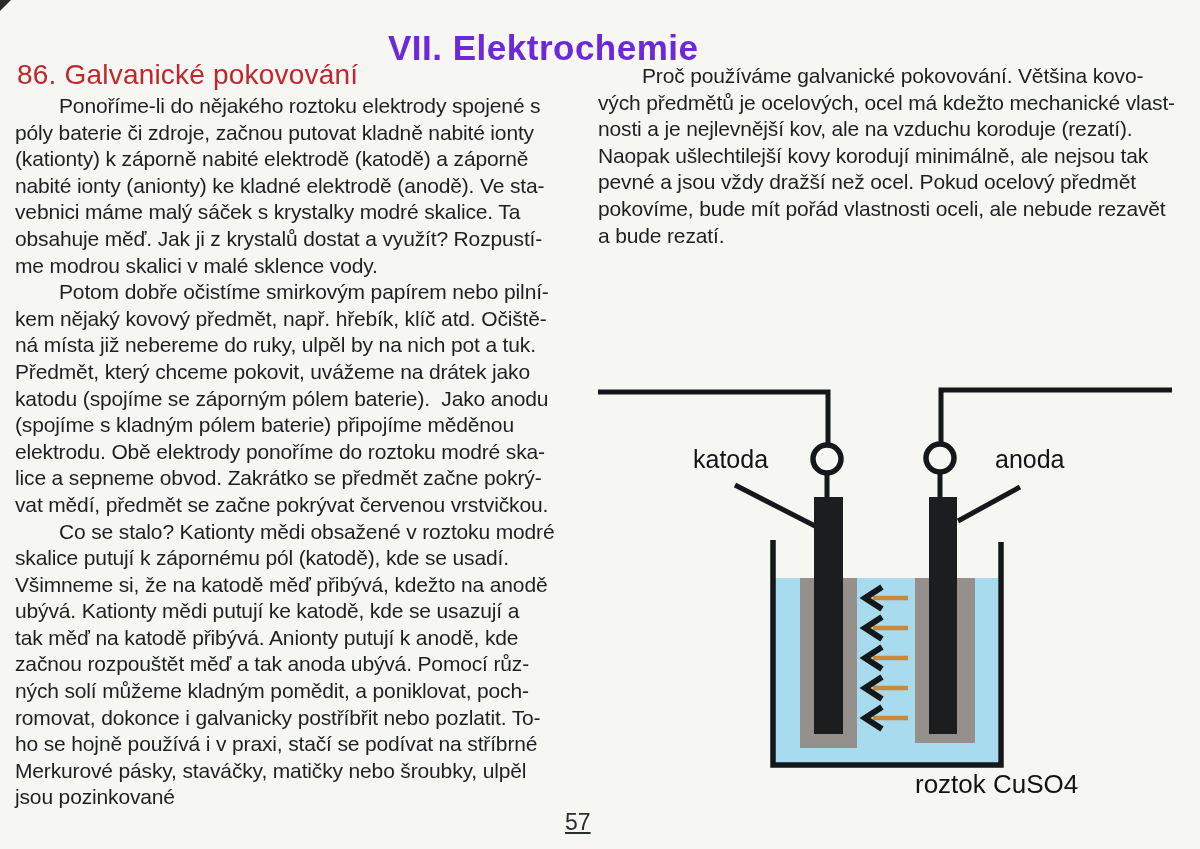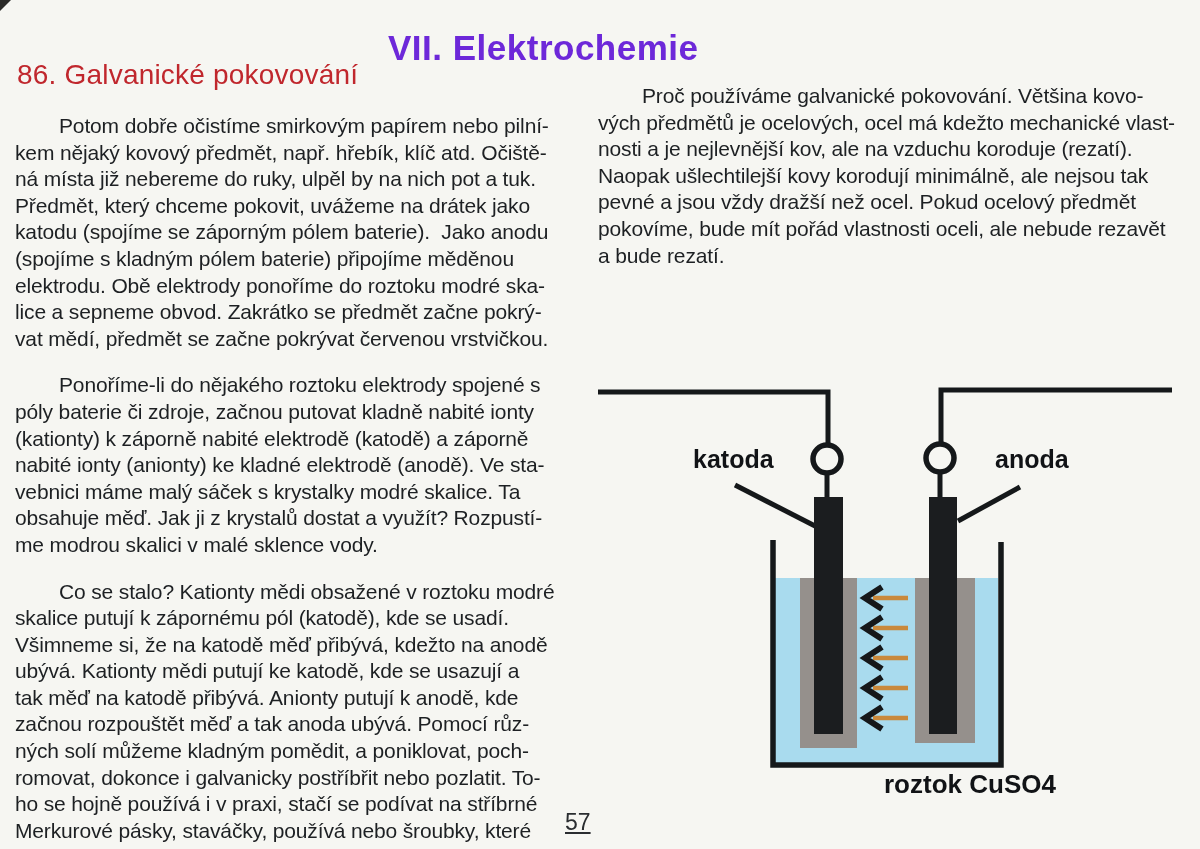--- a/index.html
+++ b/index.html
@@ -13,74 +13,74 @@
   .page-title{
     left:388px;top:28px;font-size:35px;font-weight:bold;letter-spacing:0.5px;color:#6d28d9;
   }
   .section-heading{
     left:17px;top:59px;font-size:28px;font-weight:normal;color:#c0272d;letter-spacing:0.2px;
   }
   .col{line-height:26.6px;font-size:21px;}
   .col-left{left:15px;top:93px;width:563px;}
   .col-right{left:598px;top:63px;width:587px;}
   .tline{white-space:pre;letter-spacing:-0.15px;}
-  .para .tline:first-child{text-indent:44px;margin-top:20px;}
+  .para .tline:first-child{text-indent:44px;}
   .page-number{left:565px;top:809px;font-size:23px;color:#2a2d30;text-decoration:underline;}
   .diagram{left:595px;top:378px;width:605px;height:440px;}
-  .diagram-label{font-size:25px;font-weight:bold;color:#111316;}
+  .diagram-label{font-size:25px;font-weight:normal;color:#111316;}
   .label-katoda{left:693px;top:445px;}
   .label-anoda{left:995px;top:445px;}
-  .label-roztok{left:884px;top:769px;font-size:26px;}
+  .label-roztok{left:915px;top:769px;font-size:26px;}
   .scan-corner{
     left:0;top:0;width:0;height:0;
     border-top:11px solid #2a2a28;border-right:11px solid transparent;
   }
   svg{display:block;}
 </style>
 </head>
 <body>
 
 <div class="abs scan-corner"></div>
 
 <div class="abs page-title">VII. Elektrochemie</div>
 
 <div class="abs section-heading">86. Galvanické pokovování</div>
 
 <div class="abs col col-left">
   <div class="para">
+      <div class="tline">Ponoříme-li do nějakého roztoku elektrody spojené s</div>
+      <div class="tline">póly baterie či zdroje, začnou putovat kladně nabité ionty</div>
+      <div class="tline">(kationty) k záporně nabité elektrodě (katodě) a záporně</div>
+      <div class="tline">nabité ionty (anionty) ke kladné elektrodě (anodě). Ve sta-</div>
+      <div class="tline">vebnici máme malý sáček s krystalky modré skalice. Ta</div>
+      <div class="tline">obsahuje měď. Jak ji z krystalů dostat a využít? Rozpustí-</div>
+      <div class="tline">me modrou skalici v malé sklence vody.</div>
+    </div>
+  <div class="para">
       <div class="tline">Potom dobře očistíme smirkovým papírem nebo pilní-</div>
       <div class="tline">kem nějaký kovový předmět, např. hřebík, klíč atd. Očiště-</div>
       <div class="tline">ná místa již nebereme do ruky, ulpěl by na nich pot a tuk.</div>
       <div class="tline">Předmět, který chceme pokovit, uvážeme na drátek jako</div>
       <div class="tline">katodu (spojíme se záporným pólem baterie).  Jako anodu</div>
       <div class="tline">(spojíme s kladným pólem baterie) připojíme měděnou</div>
       <div class="tline">elektrodu. Obě elektrody ponoříme do roztoku modré ska-</div>
       <div class="tline">lice a sepneme obvod. Zakrátko se předmět začne pokrý-</div>
       <div class="tline">vat mědí, předmět se začne pokrývat červenou vrstvičkou.</div>
     </div>
   <div class="para">
-      <div class="tline">Ponoříme-li do nějakého roztoku elektrody spojené s</div>
-      <div class="tline">póly baterie či zdroje, začnou putovat kladně nabité ionty</div>
-      <div class="tline">(kationty) k záporně nabité elektrodě (katodě) a záporně</div>
-      <div class="tline">nabité ionty (anionty) ke kladné elektrodě (anodě). Ve sta-</div>
-      <div class="tline">vebnici máme malý sáček s krystalky modré skalice. Ta</div>
-      <div class="tline">obsahuje měď. Jak ji z krystalů dostat a využít? Rozpustí-</div>
-      <div class="tline">me modrou skalici v malé sklence vody.</div>
-    </div>
-  <div class="para">
       <div class="tline">Co se stalo? Kationty mědi obsažené v roztoku modré</div>
       <div class="tline">skalice putují k zápornému pól (katodě), kde se usadí.</div>
       <div class="tline">Všimneme si, že na katodě měď přibývá, kdežto na anodě</div>
       <div class="tline">ubývá. Kationty mědi putují ke katodě, kde se usazují a</div>
       <div class="tline">tak měď na katodě přibývá. Anionty putují k anodě, kde</div>
       <div class="tline">začnou rozpouštět měď a tak anoda ubývá. Pomocí růz-</div>
       <div class="tline">ných solí můžeme kladným pomědit, a poniklovat, poch-</div>
       <div class="tline">romovat, dokonce i galvanicky postříbřit nebo pozlatit. To-</div>
       <div class="tline">ho se hojně používá i v praxi, stačí se podívat na stříbrné</div>
-      <div class="tline">Merkurové pásky, staváčky, používá nebo šroubky, které</div>
+      <div class="tline">Merkurové pásky, staváčky, matičky nebo šroubky, ulpěl</div>
       <div class="tline">jsou pozinkované</div>
     </div>
 </div>
 
 <div class="abs col col-right">
   <div class="para">
       <div class="tline">Proč používáme galvanické pokovování. Většina kovo-</div>
       <div class="tline">vých předmětů je ocelových, ocel má kdežto mechanické vlast-</div>
       <div class="tline">nosti a je nejlevnější kov, ale na vzduchu koroduje (rezatí).</div>
       <div class="tline">Naopak ušlechtilejší kovy korodují minimálně, ale nejsou tak</div>

